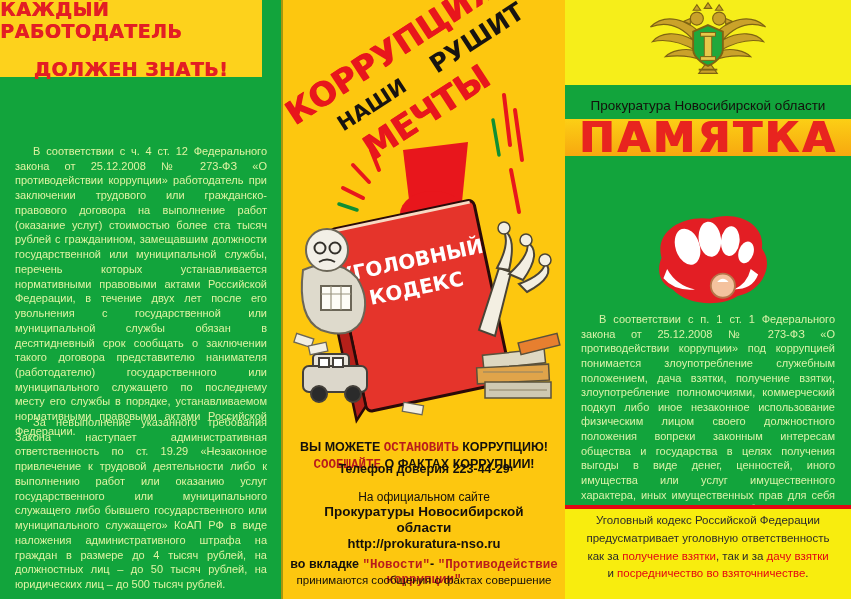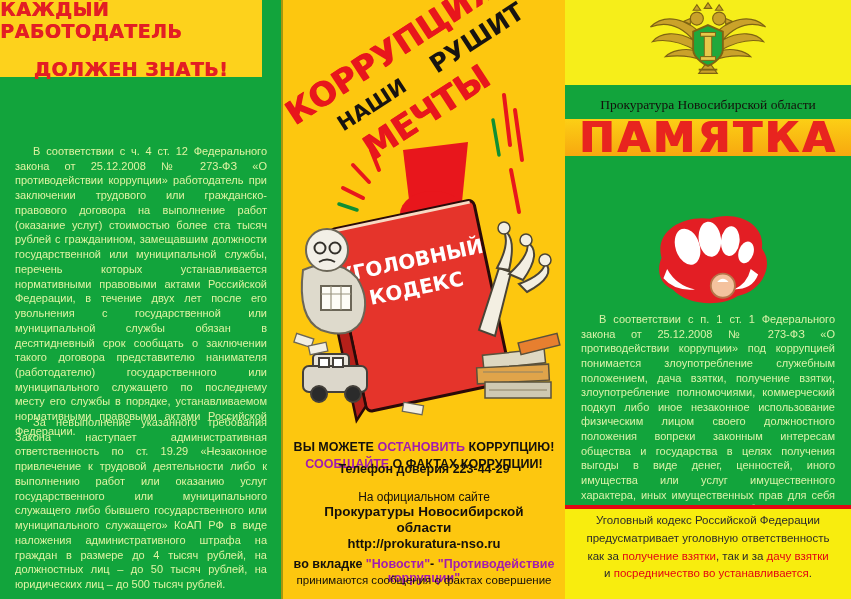--- a/index.html
+++ b/index.html
@@ -48,32 +48,32 @@
   .mid-text { position:absolute; left:0; width:282px; text-align:center; color:#14100c; }
   .mt-1 { top:440px; font-size:12.5px; font-weight:700; }
   .mt-2 { top:457px; font-size:12.5px; font-weight:700; }
   .mt-3 { top:462px; font-size:12.5px; font-weight:700; }
   .mt-4 { top:490px; font-size:12px; }
   .mt-5 { top:504px; font-size:13.5px; font-weight:700; }
   .mt-6 { top:520px; font-size:13.5px; font-weight:700; }
   .mt-7 { top:536px; font-size:13px; font-weight:700; }
   .mt-8 { top:557px; left:-14px; width:310px; font-size:12.5px; font-weight:700; }
   .mt-9 { top:574px; font-size:11.5px; }
-  .em-orange { color:#a21caf; }
+  .em-orange { color:#b91c1c;font-family:Liberation Mono, monospace; }
 
   
   .panel-right { left:565px; width:286px; background:#12a43c; }
   .r-yellow-top {
     position:absolute; top:0; left:0; width:286px; height:85px;
     background:#f6ee1a; display:flex; align-items:flex-start; justify-content:center;
   }
   .r-org {
     position:absolute; top:85px; left:0; width:286px; height:40px;
     background:#12a43c; color:#14100c; font-size:13.5px;
-    display:flex; align-items:center; justify-content:center;font-family:Liberation Serif, serif;
+    display:flex; align-items:center; justify-content:center;
   }
   .r-pam {
     position:absolute; top:119px; left:0; width:286px; height:37px;
     background:linear-gradient(180deg,#fccf15,#f7a80f);
     display:flex; align-items:center; justify-content:center;
   }
   .r-pam div {
     color:#e8241f; font-weight:900; font-size:42px; letter-spacing:3px;
     font-family:"DejaVu Sans","Liberation Sans",sans-serif;
     text-shadow:1.5px 0 #e8241f;
@@ -262,17 +262,17 @@
     </div>
 
     <p class="r-par">В соответствии с п. 1 ст. 1 Федерального закона от 25.12.2008 № 273-ФЗ «О противодействии коррупции» под коррупцией понимается злоупотребление служебным положением, дача взятки, получение взятки, злоупотребление полномочиями, коммерческий подкуп либо иное незаконное использование физическим лицом своего должностного положения вопреки законным интересам общества и государства в целях получения выгоды в виде денег, ценностей, иного имущества или услуг имущественного характера, иных имущественных прав для себя или для третьих лиц либо незаконное предоставление такой выгоды указанному лицу другими физическими лицами, а также совершение указанных деяний от имени или в интересах юридического лица.</p>
 
     <div class="r-redline"></div>
 
     <div class="r-footer">
       <div>Уголовный кодекс Российской Федерации</div>
       <div>предусматривает уголовную ответственность</div>
       <div><span>как за </span><span class="em-red">получение взятки</span><span>, так и за </span><span class="em-red">дачу взятки</span></div>
-      <div><span>и </span><span class="em-red">посредничество во устанавливается</span><span>.</span></div>
+      <div><span>и </span><span class="em-red">посредничество во взяточничестве</span><span>.</span></div>
     </div>
   </section>
 
 </div>
 
 </body></html>

